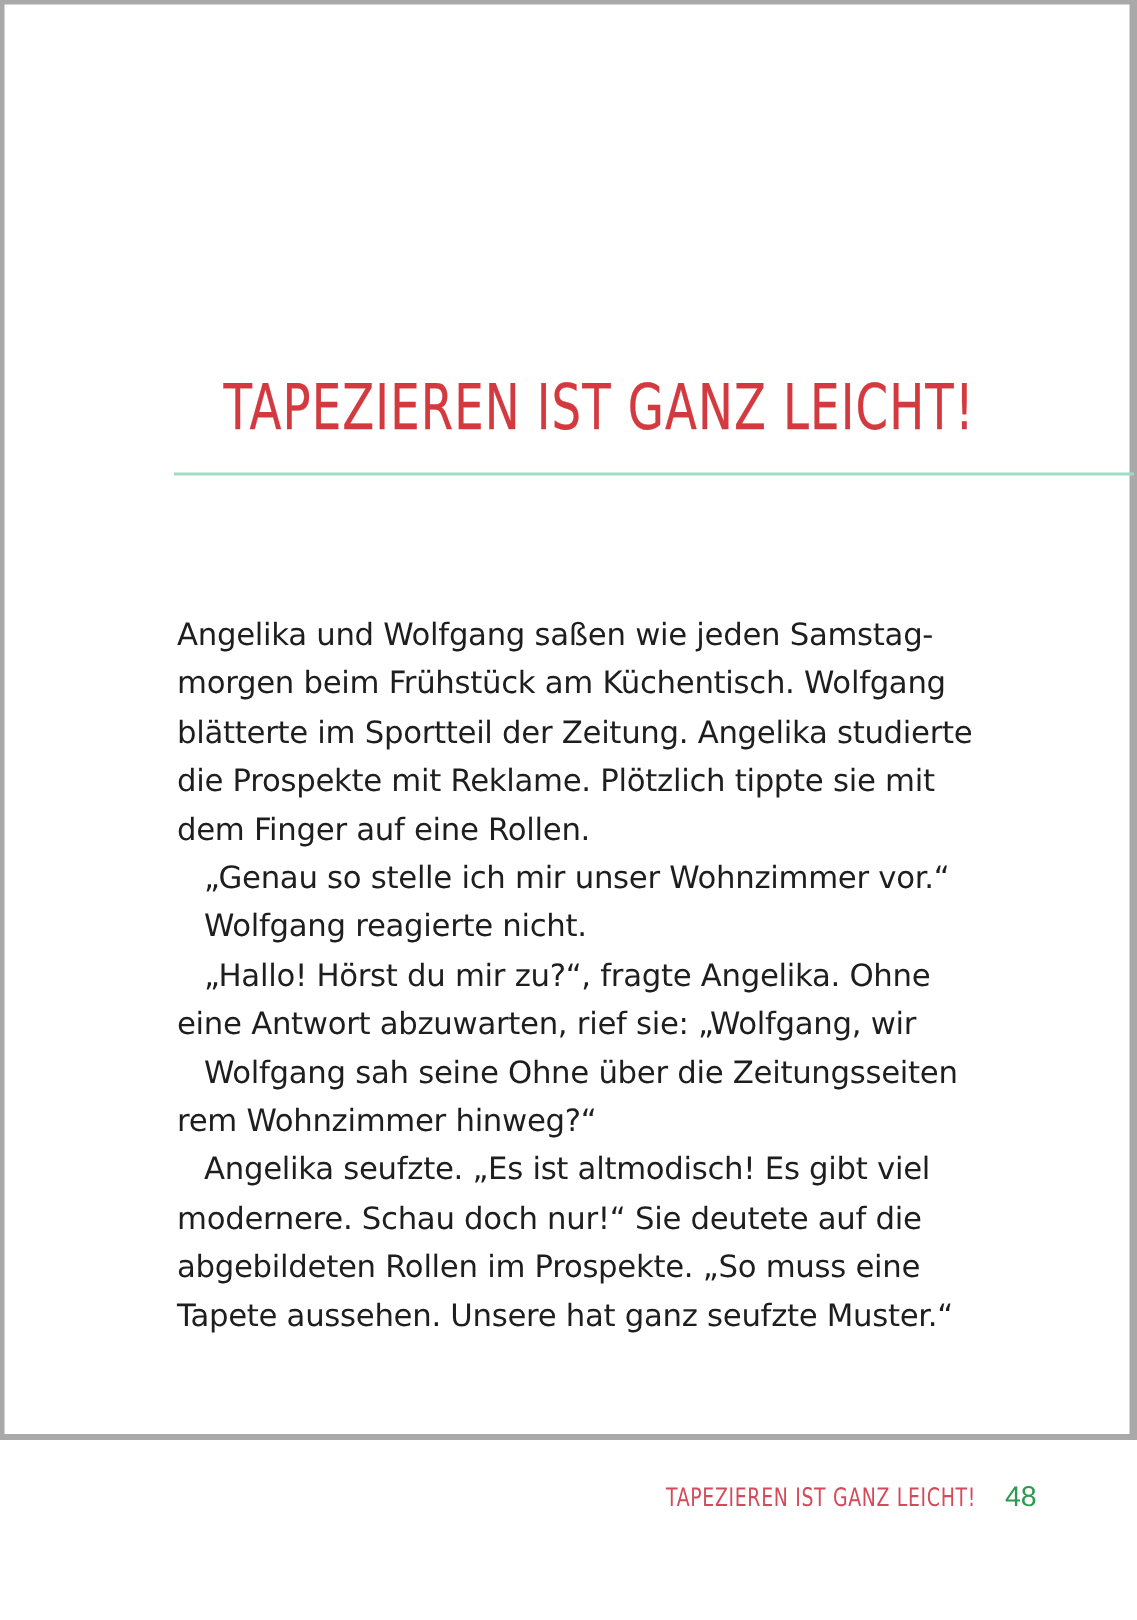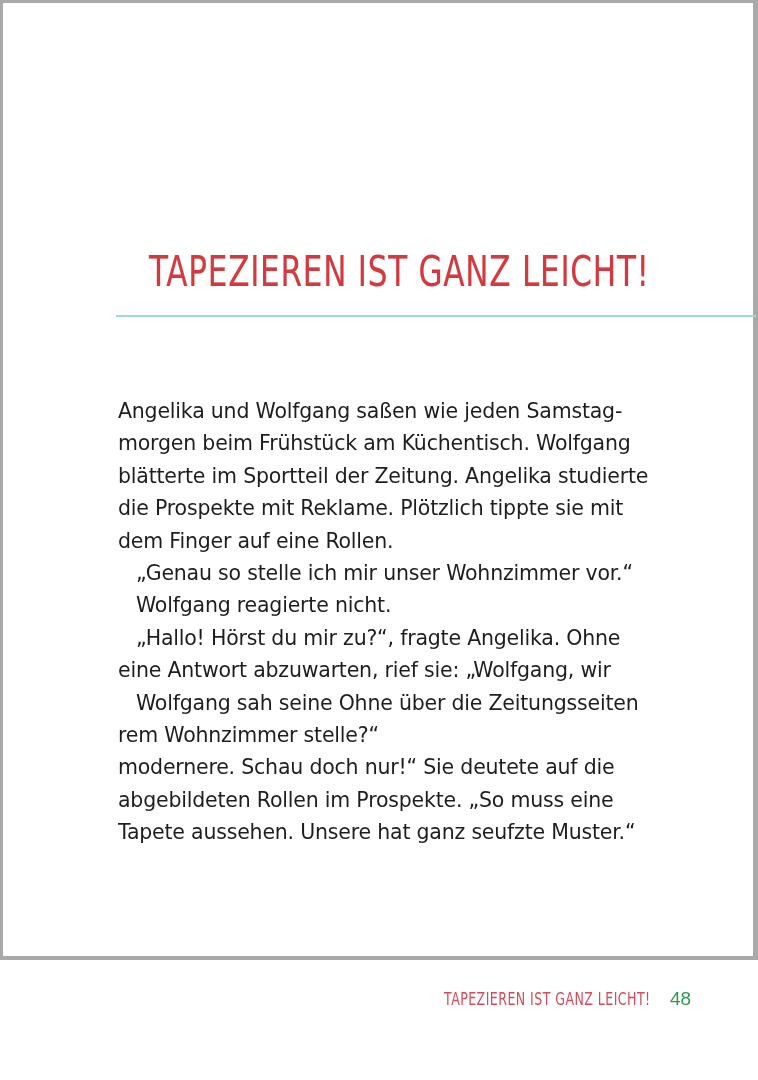--- a/index.html
+++ b/index.html
@@ -35,21 +35,21 @@
       -webkit-text-stroke: 0.2px #d23a3f;
     }
     .divider {
       position: absolute;
       left: 113px; top: 312px;
       width: 640px; height: 2px;
       background: #9fdcc2;
     }
     .body-text {
       position: absolute;
-      left: 115px; top: 392px;
+      left: 115px; top: 404px;
       width: 545px;
       font-family: "DejaVu Sans", sans-serif;
       font-size: 20.5px;
       line-height: 32.4px;
       color: #1e1e1e;
       letter-spacing: -0.2px;
     }
     .line { display: block; white-space: nowrap; }
     .indent { padding-left: 18px; }
     .running-footer {
@@ -87,21 +87,22 @@
     <span class="line">Angelika und Wolfgang saßen wie jeden Samstag-</span>
     <span class="line">morgen beim Frühstück am Küchentisch. Wolfgang</span>
     <span class="line">blätterte im Sportteil der Zeitung. Angelika studierte</span>
     <span class="line">die Prospekte mit Reklame. Plötzlich tippte sie mit</span>
     <span class="line">dem Finger auf eine Rollen.</span>
     <span class="line indent">„Genau so stelle ich mir unser Wohnzimmer vor.“</span>
     <span class="line indent">Wolfgang reagierte nicht.</span>
     <span class="line indent">„Hallo! Hörst du mir zu?“, fragte Angelika. Ohne</span>
     <span class="line">eine Antwort abzuwarten, rief sie: „Wolfgang, wir</span>
     <span class="line indent">Wolfgang sah seine Ohne über die Zeitungsseiten</span>
-    <span class="line">rem Wohnzimmer stelle?“</span>
+    <span class="line">rem Wohnzimmer hinweg?“</span>
+    <span class="line indent">Angelika seufzte. „Es ist altmodisch! Es gibt viel</span>
     <span class="line">modernere. Schau doch nur!“ Sie deutete auf die</span>
     <span class="line">abgebildeten Rollen im Prospekte. „So muss eine</span>
     <span class="line">Tapete aussehen. Unsere hat ganz seufzte Muster.“</span>
   </div>
 
   <div class="running-footer">
     <span class="footer-title">TAPEZIEREN IST GANZ LEICHT!</span>
     <span class="page-number">48</span>
   </div>
 </div>

